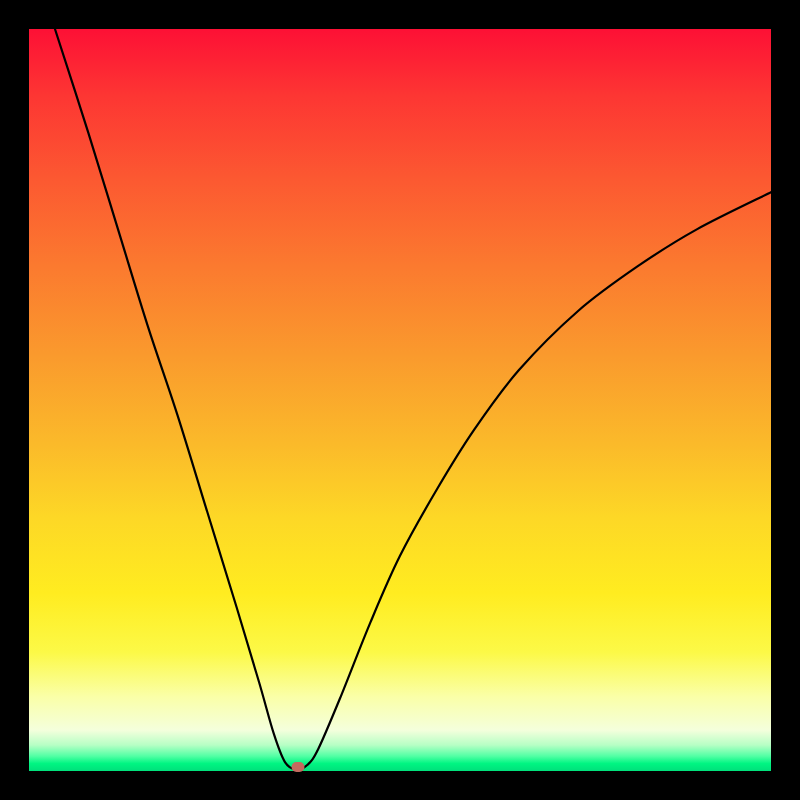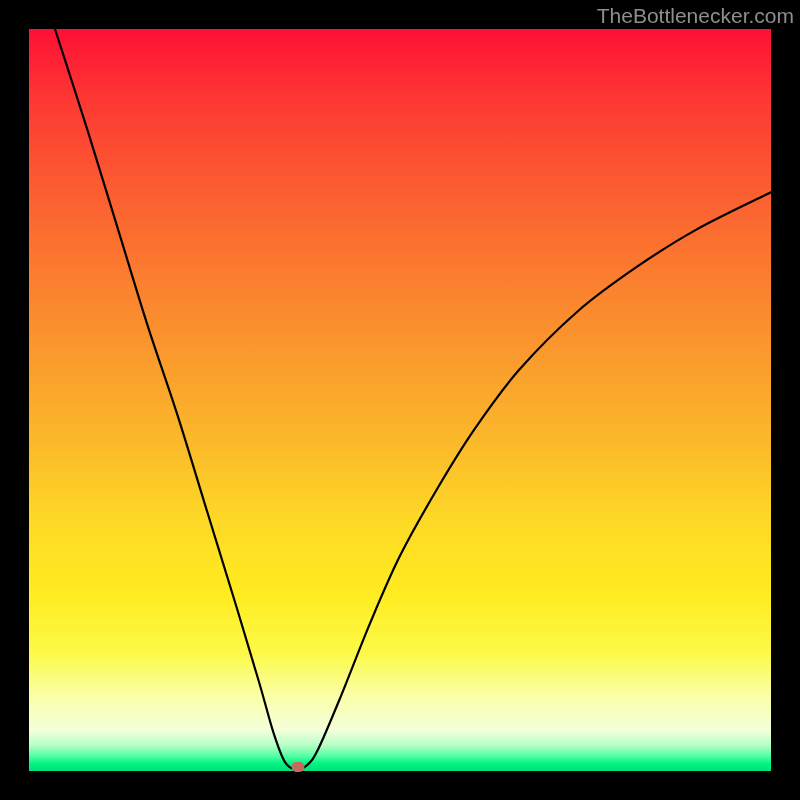--- a/index.html
+++ b/index.html
@@ -71,14 +71,13 @@
 </head>
 <body>
 
 <div class="frame">
   <div class="plot-area">
     <svg class="curve-svg" viewBox="0 0 742 742" preserveAspectRatio="none">
       <path id="curve-path" d="M 25.97 0.00 C 31.54 17.31, 48.85 70.49, 59.36 103.88 C 69.87 137.27, 79.15 168.19, 89.04 200.34 C 98.93 232.49, 108.83 265.88, 118.72 296.80 C 128.61 327.72, 138.51 354.92, 148.40 385.84 C 158.29 416.76, 168.19 450.15, 178.08 482.30 C 187.97 514.45, 199.10 550.32, 207.76 578.76 C 216.42 607.20, 223.84 631.94, 230.02 652.96 C 236.20 673.98, 240.53 691.54, 244.86 704.90 C 249.19 718.26, 252.28 727.16, 255.99 733.10 C 259.70 739.03, 263.41 740.02, 267.12 740.52 C 270.83 741.01, 274.54 739.53, 278.25 736.06 C 281.96 732.60, 283.81 731.12, 289.38 719.74 C 294.94 708.36, 302.98 688.82, 311.64 667.80 C 320.30 646.78, 331.43 617.10, 341.32 593.60 C 351.21 570.10, 359.87 549.08, 371.00 526.82 C 382.13 504.56, 395.73 481.06, 408.10 460.04 C 420.47 439.02, 431.60 420.47, 445.20 400.68 C 458.80 380.89, 472.41 361.11, 489.72 341.32 C 507.03 321.53, 529.29 299.27, 549.08 281.96 C 568.87 264.65, 588.65 251.04, 608.44 237.44 C 628.23 223.84, 645.54 212.71, 667.80 200.34 C 690.06 187.97, 729.63 169.42, 742.00 163.24" fill="none" stroke="#000" stroke-width="2.2" stroke-linejoin="round" stroke-linecap="round"></path>
     </svg>
     <div class="marker" id="marker" style="left: 268.604px; top: 738.29px; background: rgb(195, 106, 94);"></div>
   </div>
-  <div class="watermark">TheBottlenecker.com</div>
 </div>
 
 </body></html>

